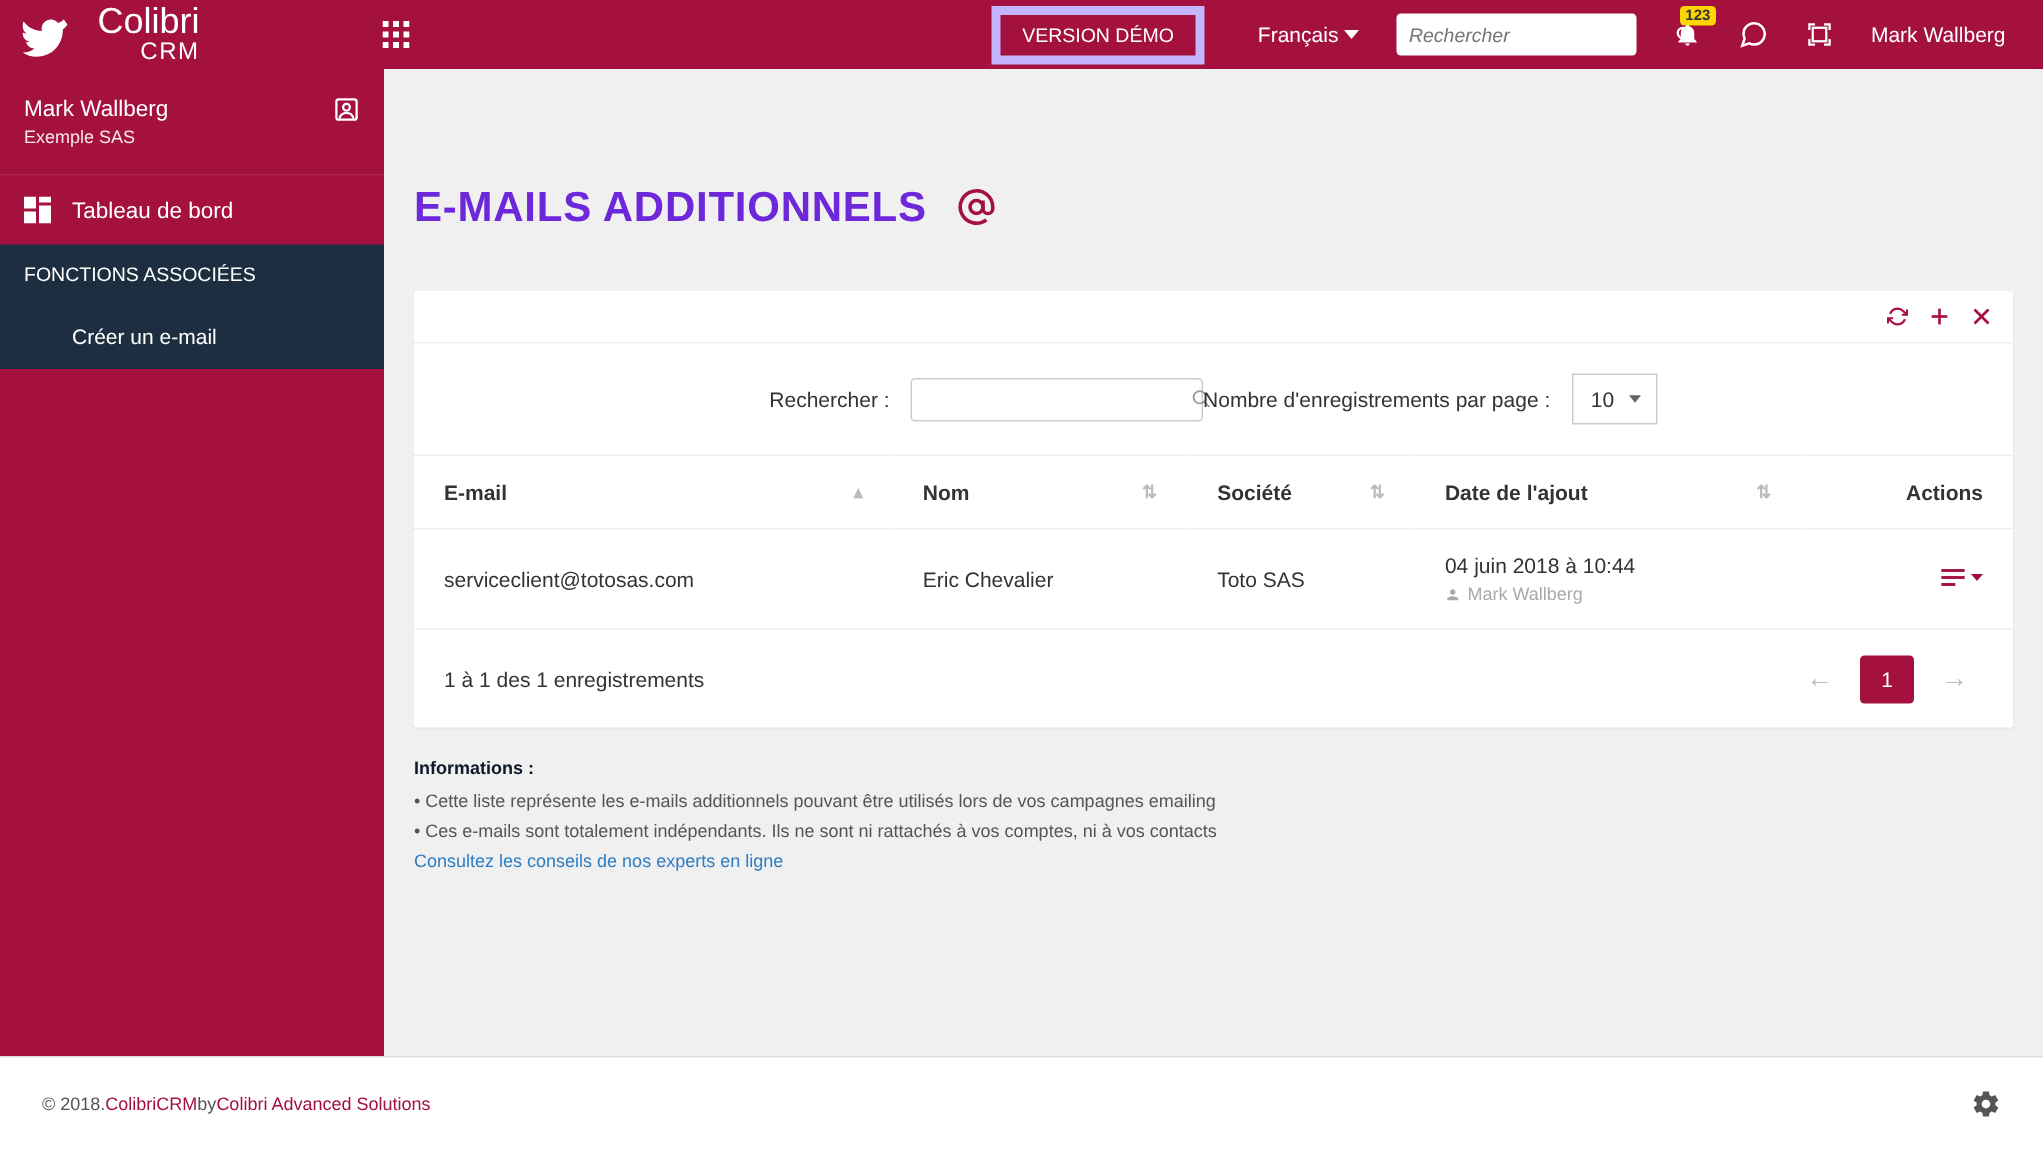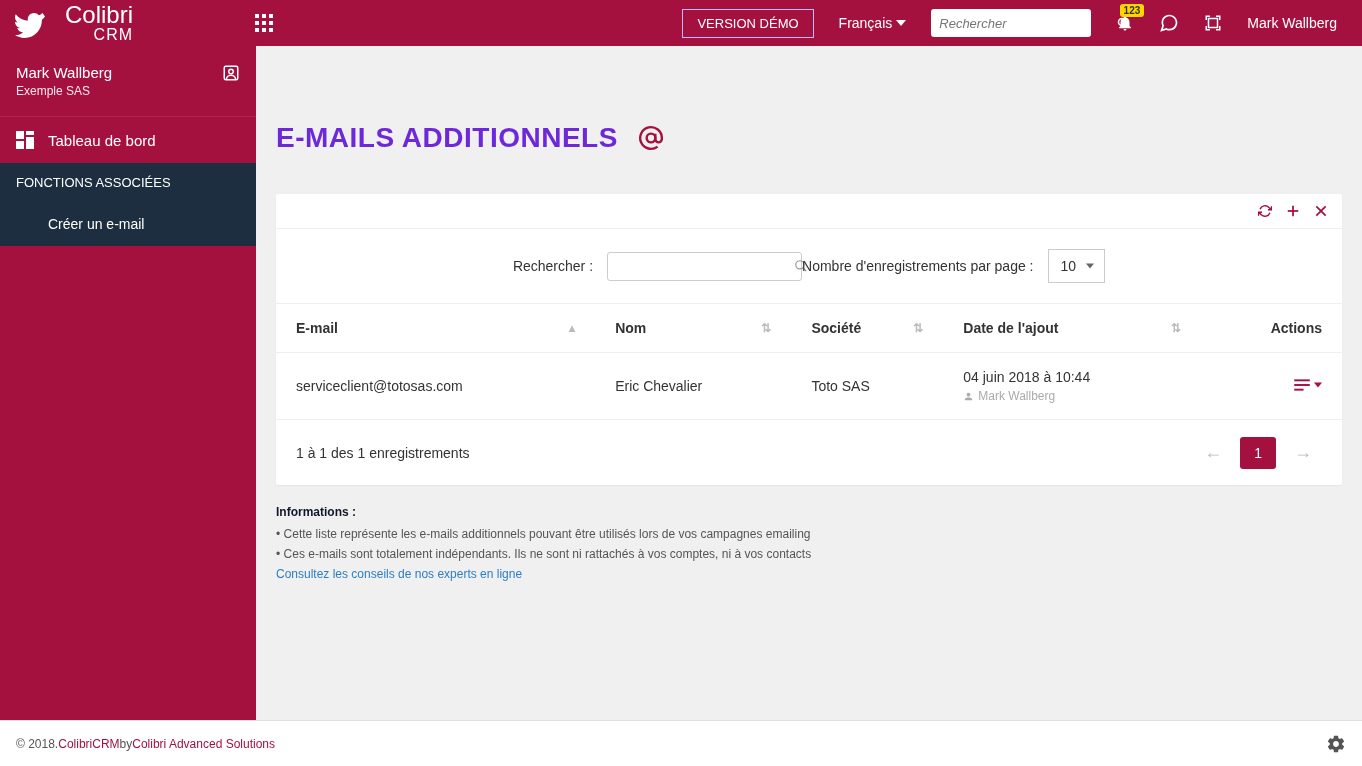--- a/index.html
+++ b/index.html
@@ -6,21 +6,21 @@
 body { font-family: Arial, Helvetica, sans-serif; font-size: 14px; color: #333; background: #f0f0f0; }
 
 
 .header { background: #a4113f; height: 46px; display: flex; align-items: center; color: #fff; padding: 0 15px; }
 .logo-area { display: flex; align-items: center; width: 240px; gap: 12px; }
 .logo-bird { width: 30px; height: 30px; margin-right: 8px; }
 .logo-text { font-size: 24px; font-weight: 300; line-height: 1; }
 .logo-text small { display: block; font-size: 16px; text-align: right; letter-spacing: 1px; }
 .apps-icon { margin-left: 0; cursor: pointer; }
 .header-spacer { flex: 1; }
-.demo-btn { border: 1px solid #c4b5fd; padding: 6px 14px; font-size: 13px; cursor: pointer; margin-right: 25px; text-align: right; }
+.demo-btn { border: 6px solid #c4b5fd; padding: 6px 14px; font-size: 13px; cursor: pointer; margin-right: 36px; text-align: right; }
 .lang { margin-right: 25px; cursor: pointer; font-size: 14px; display: flex; align-items: center; gap: 4px; }
 .search-box { background: #fff; border-radius: 3px; display: flex; align-items: center; padding: 3px 8px; margin-right: 25px; width: 160px; }
 .search-box input { border: none; outline: none; flex: 1; font-size: 13px; font-style: italic; color: #666; background: transparent; }
 .search-box .search-icon-circle { background: #a4113f; border-radius: 50%; width: 22px; height: 22px; display: flex; align-items: center; justify-content: center; }
 .bell-wrap { position: relative; margin-right: 25px; cursor: pointer; }
 .badge { position: absolute; top: -10px; right: -10px; background: #ffd600; color: #333; font-size: 10px; font-weight: bold; padding: 1px 4px; border-radius: 3px; }
 .header-icon { margin-right: 25px; cursor: pointer; }
 .username { font-size: 14px; cursor: pointer; margin-right: 10px; }
 
 
@@ -70,21 +70,21 @@
 .pagination { display: flex; align-items: center; gap: 8px; }
 .pg-arrow { color: #bbb; font-size: 18px; padding: 6px 10px; cursor: pointer; }
 .pg-num { background: #a4113f; color: #fff; padding: 8px 14px; border-radius: 3px; cursor: pointer; }
 
 .info-block { margin: 0 20px; padding-bottom: 30px; }
 .info-title { color: #0f172a; font-weight: 700; font-size: 12px; margin-bottom: 8px; }
 .info-line { font-size: 12px; color: #555; margin-bottom: 6px; }
 .info-link { color: #2c7dc4; font-size: 12px; cursor: pointer; }
 
 
-.footer { position: fixed; bottom: 0; left: 0; right: 0; background: #fff; border-top: 1px solid #e0e0e0; height: 46px; display: flex; align-items: center; padding: 0 16px; font-size: 12px; color: #555; }
+.footer { position: fixed; bottom: 0; left: 0; right: 0; background: #fff; border-top: 1px solid #e0e0e0; height: 62px; display: flex; align-items: center; padding: 0 28px; font-size: 12px; color: #555; }
 .footer a { color: #a4113f; text-decoration: none; }
 .footer .gear { margin-left: auto; cursor: pointer; color: #555; }
 
 svg { display: block; }
 </style>
 </head>
 <body>
 
 <div class="header">
   <div class="logo-area">

